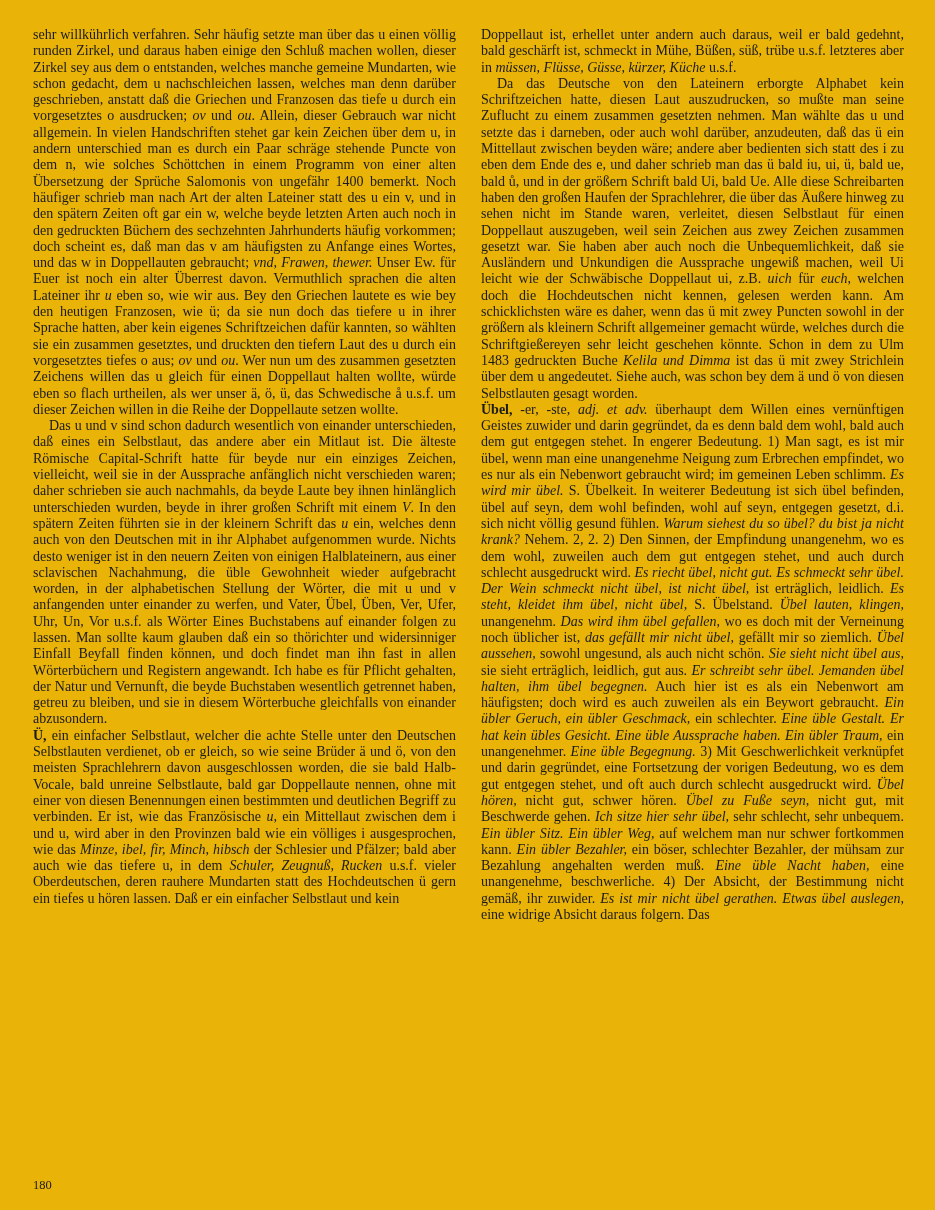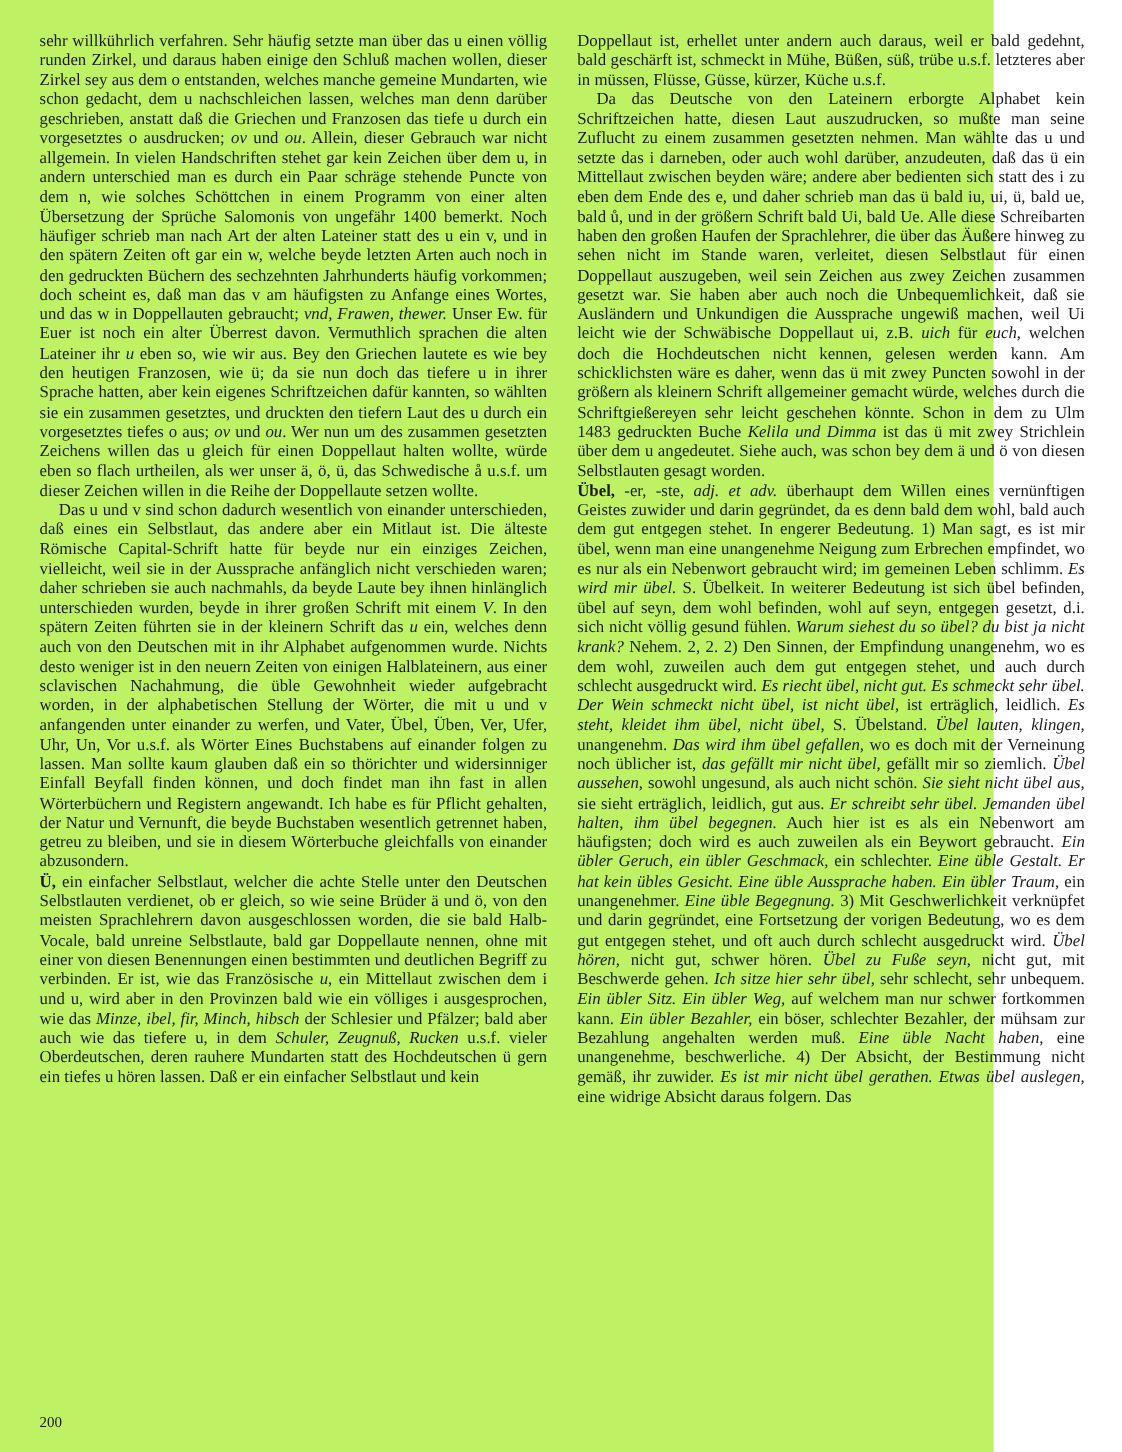--- a/index.html
+++ b/index.html
@@ -5,22 +5,22 @@
   * { margin: 0; padding: 0; box-sizing: border-box; }
   html, body {
     width: 935px; height: 1210px;
     background: #ffffff;
     font-family: "Liberation Serif", "DejaVu Serif", serif;
     color: #1b1b1b;
     overflow: hidden;
   }
   .page {
     position: relative;
-    width: 828px; height: 1210px;
-    background: #bef264;
+    width: 935px; height: 1210px;
+    background: #eab308;
   }
   .column {
     position: absolute;
     top: 27px;
     width: 423px;
     max-height: 1150px;
     overflow: hidden;
     font-size: 14px;
     line-height: 16.3px;
     text-align: justify;
@@ -42,18 +42,18 @@
 </head>
 <body>
 
 <div class="page">
   <div class="column col-left" lang="de">
       <p class="para"><span>sehr willkührlich verfahren. Sehr häufig setzte man über das u einen völlig runden Zirkel, und daraus haben einige den Schluß machen wollen, dieser Zirkel sey aus dem o entstanden, welches manche gemeine Mundarten, wie schon gedacht, dem u nachschleichen lassen, welches man denn darüber geschrieben, anstatt daß die Griechen und Franzosen das tiefe u durch ein vorgesetztes o ausdrucken; </span><span style="font-style: italic;">ov</span><span> und </span><span style="font-style: italic;">ou</span><span>. Allein, dieser Gebrauch war nicht allgemein. In vielen Handschriften stehet gar kein Zeichen über dem u, in andern unterschied man es durch ein Paar schräge stehende Puncte von dem n, wie solches Schöttchen in einem Programm von einer alten Übersetzung der Sprüche Salomonis von ungefähr 1400 bemerkt. Noch häufiger schrieb man nach Art der alten Lateiner statt des u ein v, und in den spätern Zeiten oft gar ein w, welche beyde letzten Arten auch noch in den gedruckten Büchern des sechzehnten Jahrhunderts häufig vorkommen; doch scheint es, daß man das v am häufigsten zu Anfange eines Wortes, und das w in Doppellauten gebraucht; </span><span style="font-style: italic;">vnd, Frawen, thewer.</span><span> Unser Ew. für Euer ist noch ein alter Überrest davon. Vermuthlich sprachen die alten Lateiner ihr </span><span style="font-style: italic;">u</span><span> eben so, wie wir aus. Bey den Griechen lautete es wie bey den heutigen Franzosen, wie ü; da sie nun doch das tiefere u in ihrer Sprache hatten, aber kein eigenes Schriftzeichen dafür kannten, so wählten sie ein zusammen gesetztes, und druckten den tiefern Laut des u durch ein vorgesetztes tiefes o aus; </span><span style="font-style: italic;">ov</span><span> und </span><span style="font-style: italic;">ou</span><span>. Wer nun um des zusammen gesetzten Zeichens willen das u gleich für einen Doppellaut halten wollte, würde eben so flach urtheilen, als wer unser ä, ö, ü, das Schwedische å u.s.f. um dieser Zeichen willen in die Reihe der Doppellaute setzen wollte.</span></p>
       <p class="para indent"><span>Das u und v sind schon dadurch wesentlich von einander unterschieden, daß eines ein Selbstlaut, das andere aber ein Mitlaut ist. Die älteste Römische Capital-Schrift hatte für beyde nur ein einziges Zeichen, vielleicht, weil sie in der Aussprache anfänglich nicht verschieden waren; daher schrieben sie auch nachmahls, da beyde Laute bey ihnen hinlänglich unterschieden wurden, beyde in ihrer großen Schrift mit einem </span><span style="font-style: italic;">V</span><span>. In den spätern Zeiten führten sie in der kleinern Schrift das </span><span style="font-style: italic;">u</span><span> ein, welches denn auch von den Deutschen mit in ihr Alphabet aufgenommen wurde. Nichts desto weniger ist in den neuern Zeiten von einigen Halblateinern, aus einer sclavischen Nachahmung, die üble Gewohnheit wieder aufgebracht worden, in der alphabetischen Stellung der Wörter, die mit u und v anfangenden unter einander zu werfen, und Vater, Übel, Üben, Ver, Ufer, Uhr, Un, Vor u.s.f. als Wörter Eines Buchstabens auf einander folgen zu lassen. Man sollte kaum glauben daß ein so thörichter und widersinniger Einfall Beyfall finden können, und doch findet man ihn fast in allen Wörterbüchern und Registern angewandt. Ich habe es für Pflicht gehalten, der Natur und Vernunft, die beyde Buchstaben wesentlich getrennet haben, getreu zu bleiben, und sie in diesem Wörterbuche gleichfalls von einander abzusondern.</span></p>
       <p class="para"><span style="font-weight: 700;">Ü,</span><span> ein einfacher Selbstlaut, welcher die achte Stelle unter den Deutschen Selbstlauten verdienet, ob er gleich, so wie seine Brüder ä und ö, von den meisten Sprachlehrern davon ausgeschlossen worden, die sie bald Halb-Vocale, bald unreine Selbstlaute, bald gar Doppellaute nennen, ohne mit einer von diesen Benennungen einen bestimmten und deutlichen Begriff zu verbinden. Er ist, wie das Französische </span><span style="font-style: italic;">u</span><span>, ein Mittellaut zwischen dem i und u, wird aber in den Provinzen bald wie ein völliges i ausgesprochen, wie das </span><span style="font-style: italic;">Minze, ibel, fir, Minch, hibsch</span><span> der Schlesier und Pfälzer; bald aber auch wie das tiefere u, in dem </span><span style="font-style: italic;">Schuler, Zeugnuß, Rucken</span><span> u.s.f. vieler Oberdeutschen, deren rauhere Mundarten statt des Hochdeutschen ü gern ein tiefes u hören lassen. Daß er ein einfacher Selbstlaut und kein</span></p>
     </div>
   <div class="column col-right" lang="de">
-      <p class="para"><span>Doppellaut ist, erhellet unter andern auch daraus, weil er bald gedehnt, bald geschärft ist, schmeckt in </span><span style="">Mühe, Büßen, süß, trübe</span><span> u.s.f. letzteres aber in </span><span style="">müssen, Flüsse, Güsse, kürzer, Küche</span><span> u.s.f.</span></p>
+      <p class="para"><span>Doppellaut ist, erhellet unter andern auch daraus, weil er bald gedehnt, bald geschärft ist, schmeckt in </span><span style="">Mühe, Büßen, süß, trübe</span><span> u.s.f. letzteres aber in </span><span style="font-style: italic;">müssen, Flüsse, Güsse, kürzer, Küche</span><span> u.s.f.</span></p>
       <p class="para indent"><span>Da das Deutsche von den Lateinern erborgte Alphabet kein Schriftzeichen hatte, diesen Laut auszudrucken, so mußte man seine Zuflucht zu einem zusammen gesetzten nehmen. Man wählte das u und setzte das i darneben, oder auch wohl darüber, anzudeuten, daß das ü ein Mittellaut zwischen beyden wäre; andere aber bedienten sich statt des i zu eben dem Ende des e, und daher schrieb man das ü bald iu, ui, ü, bald ue, bald ů, und in der größern Schrift bald Ui, bald Ue. Alle diese Schreibarten haben den großen Haufen der Sprachlehrer, die über das Äußere hinweg zu sehen nicht im Stande waren, verleitet, diesen Selbstlaut für einen Doppellaut auszugeben, weil sein Zeichen aus zwey Zeichen zusammen gesetzt war. Sie haben aber auch noch die Unbequemlichkeit, daß sie Ausländern und Unkundigen die Aussprache ungewiß machen, weil Ui leicht wie der Schwäbische Doppellaut ui, z.B. </span><span style="font-style: italic;">uich</span><span> für </span><span style="font-style: italic;">euch</span><span>, welchen doch die Hochdeutschen nicht kennen, gelesen werden kann. Am schicklichsten wäre es daher, wenn das ü mit zwey Puncten sowohl in der größern als kleinern Schrift allgemeiner gemacht würde, welches durch die Schriftgießereyen sehr leicht geschehen könnte. Schon in dem zu Ulm 1483 gedruckten Buche </span><span style="font-style: italic;">Kelila und Dimma</span><span> ist das ü mit zwey Strichlein über dem u angedeutet. Siehe auch, was schon bey dem ä und ö von diesen Selbstlauten gesagt worden.</span></p>
       <p class="para"><span style="font-weight: 700;">Übel,</span><span> -er, -ste, </span><span style="font-style: italic;">adj. et adv.</span><span> überhaupt dem Willen eines vernünftigen Geistes zuwider und darin gegründet, da es denn bald dem wohl, bald auch dem gut entgegen stehet. In engerer Bedeutung. 1) Man sagt, es ist mir übel, wenn man eine unangenehme Neigung zum Erbrechen empfindet, wo es nur als ein Nebenwort gebraucht wird; im gemeinen Leben schlimm. </span><span style="font-style: italic;">Es wird mir übel.</span><span> S. Übelkeit. In weiterer Bedeutung ist sich übel befinden, übel auf seyn, dem wohl befinden, wohl auf seyn, entgegen gesetzt, d.i. sich nicht völlig gesund fühlen. </span><span style="font-style: italic;">Warum siehest du so übel? du bist ja nicht krank?</span><span> Nehem. 2, 2. 2) Den Sinnen, der Empfindung unangenehm, wo es dem wohl, zuweilen auch dem gut entgegen stehet, und auch durch schlecht ausgedruckt wird. </span><span style="font-style: italic;">Es riecht übel, nicht gut. Es schmeckt sehr übel. Der Wein schmeckt nicht übel, ist nicht übel,</span><span> ist erträglich, leidlich. </span><span style="font-style: italic;">Es steht, kleidet ihm übel, nicht übel,</span><span> S. Übelstand. </span><span style="font-style: italic;">Übel lauten, klingen,</span><span> unangenehm. </span><span style="font-style: italic;">Das wird ihm übel gefallen,</span><span> wo es doch mit der Verneinung noch üblicher ist, </span><span style="font-style: italic;">das gefällt mir nicht übel,</span><span> gefällt mir so ziemlich. </span><span style="font-style: italic;">Übel aussehen,</span><span> sowohl ungesund, als auch nicht schön. </span><span style="font-style: italic;">Sie sieht nicht übel aus,</span><span> sie sieht erträglich, leidlich, gut aus. </span><span style="font-style: italic;">Er schreibt sehr übel. Jemanden übel halten, ihm übel begegnen.</span><span> Auch hier ist es als ein Nebenwort am häufigsten; doch wird es auch zuweilen als ein Beywort gebraucht. </span><span style="font-style: italic;">Ein übler Geruch, ein übler Geschmack,</span><span> ein schlechter. </span><span style="font-style: italic;">Eine üble Gestalt. Er hat kein übles Gesicht. Eine üble Aussprache haben. Ein übler Traum,</span><span> ein unangenehmer. </span><span style="font-style: italic;">Eine üble Begegnung.</span><span> 3) Mit Geschwerlichkeit verknüpfet und darin gegründet, eine Fortsetzung der vorigen Bedeutung, wo es dem gut entgegen stehet, und oft auch durch schlecht ausgedruckt wird. </span><span style="font-style: italic;">Übel hören,</span><span> nicht gut, schwer hören. </span><span style="font-style: italic;">Übel zu Fuße seyn,</span><span> nicht gut, mit Beschwerde gehen. </span><span style="font-style: italic;">Ich sitze hier sehr übel,</span><span> sehr schlecht, sehr unbequem. </span><span style="font-style: italic;">Ein übler Sitz. Ein übler Weg,</span><span> auf welchem man nur schwer fortkommen kann. </span><span style="font-style: italic;">Ein übler Bezahler,</span><span> ein böser, schlechter Bezahler, der mühsam zur Bezahlung angehalten werden muß. </span><span style="font-style: italic;">Eine üble Nacht haben,</span><span> eine unangenehme, beschwerliche. 4) Der Absicht, der Bestimmung nicht gemäß, ihr zuwider. </span><span style="font-style: italic;">Es ist mir nicht übel gerathen. Etwas übel auslegen,</span><span> eine widrige Absicht daraus folgern. Das</span></p>
     </div>
-  <span class="page-number">200</span>
+  <span class="page-number">180</span>
 </div>
 
 </body></html>

